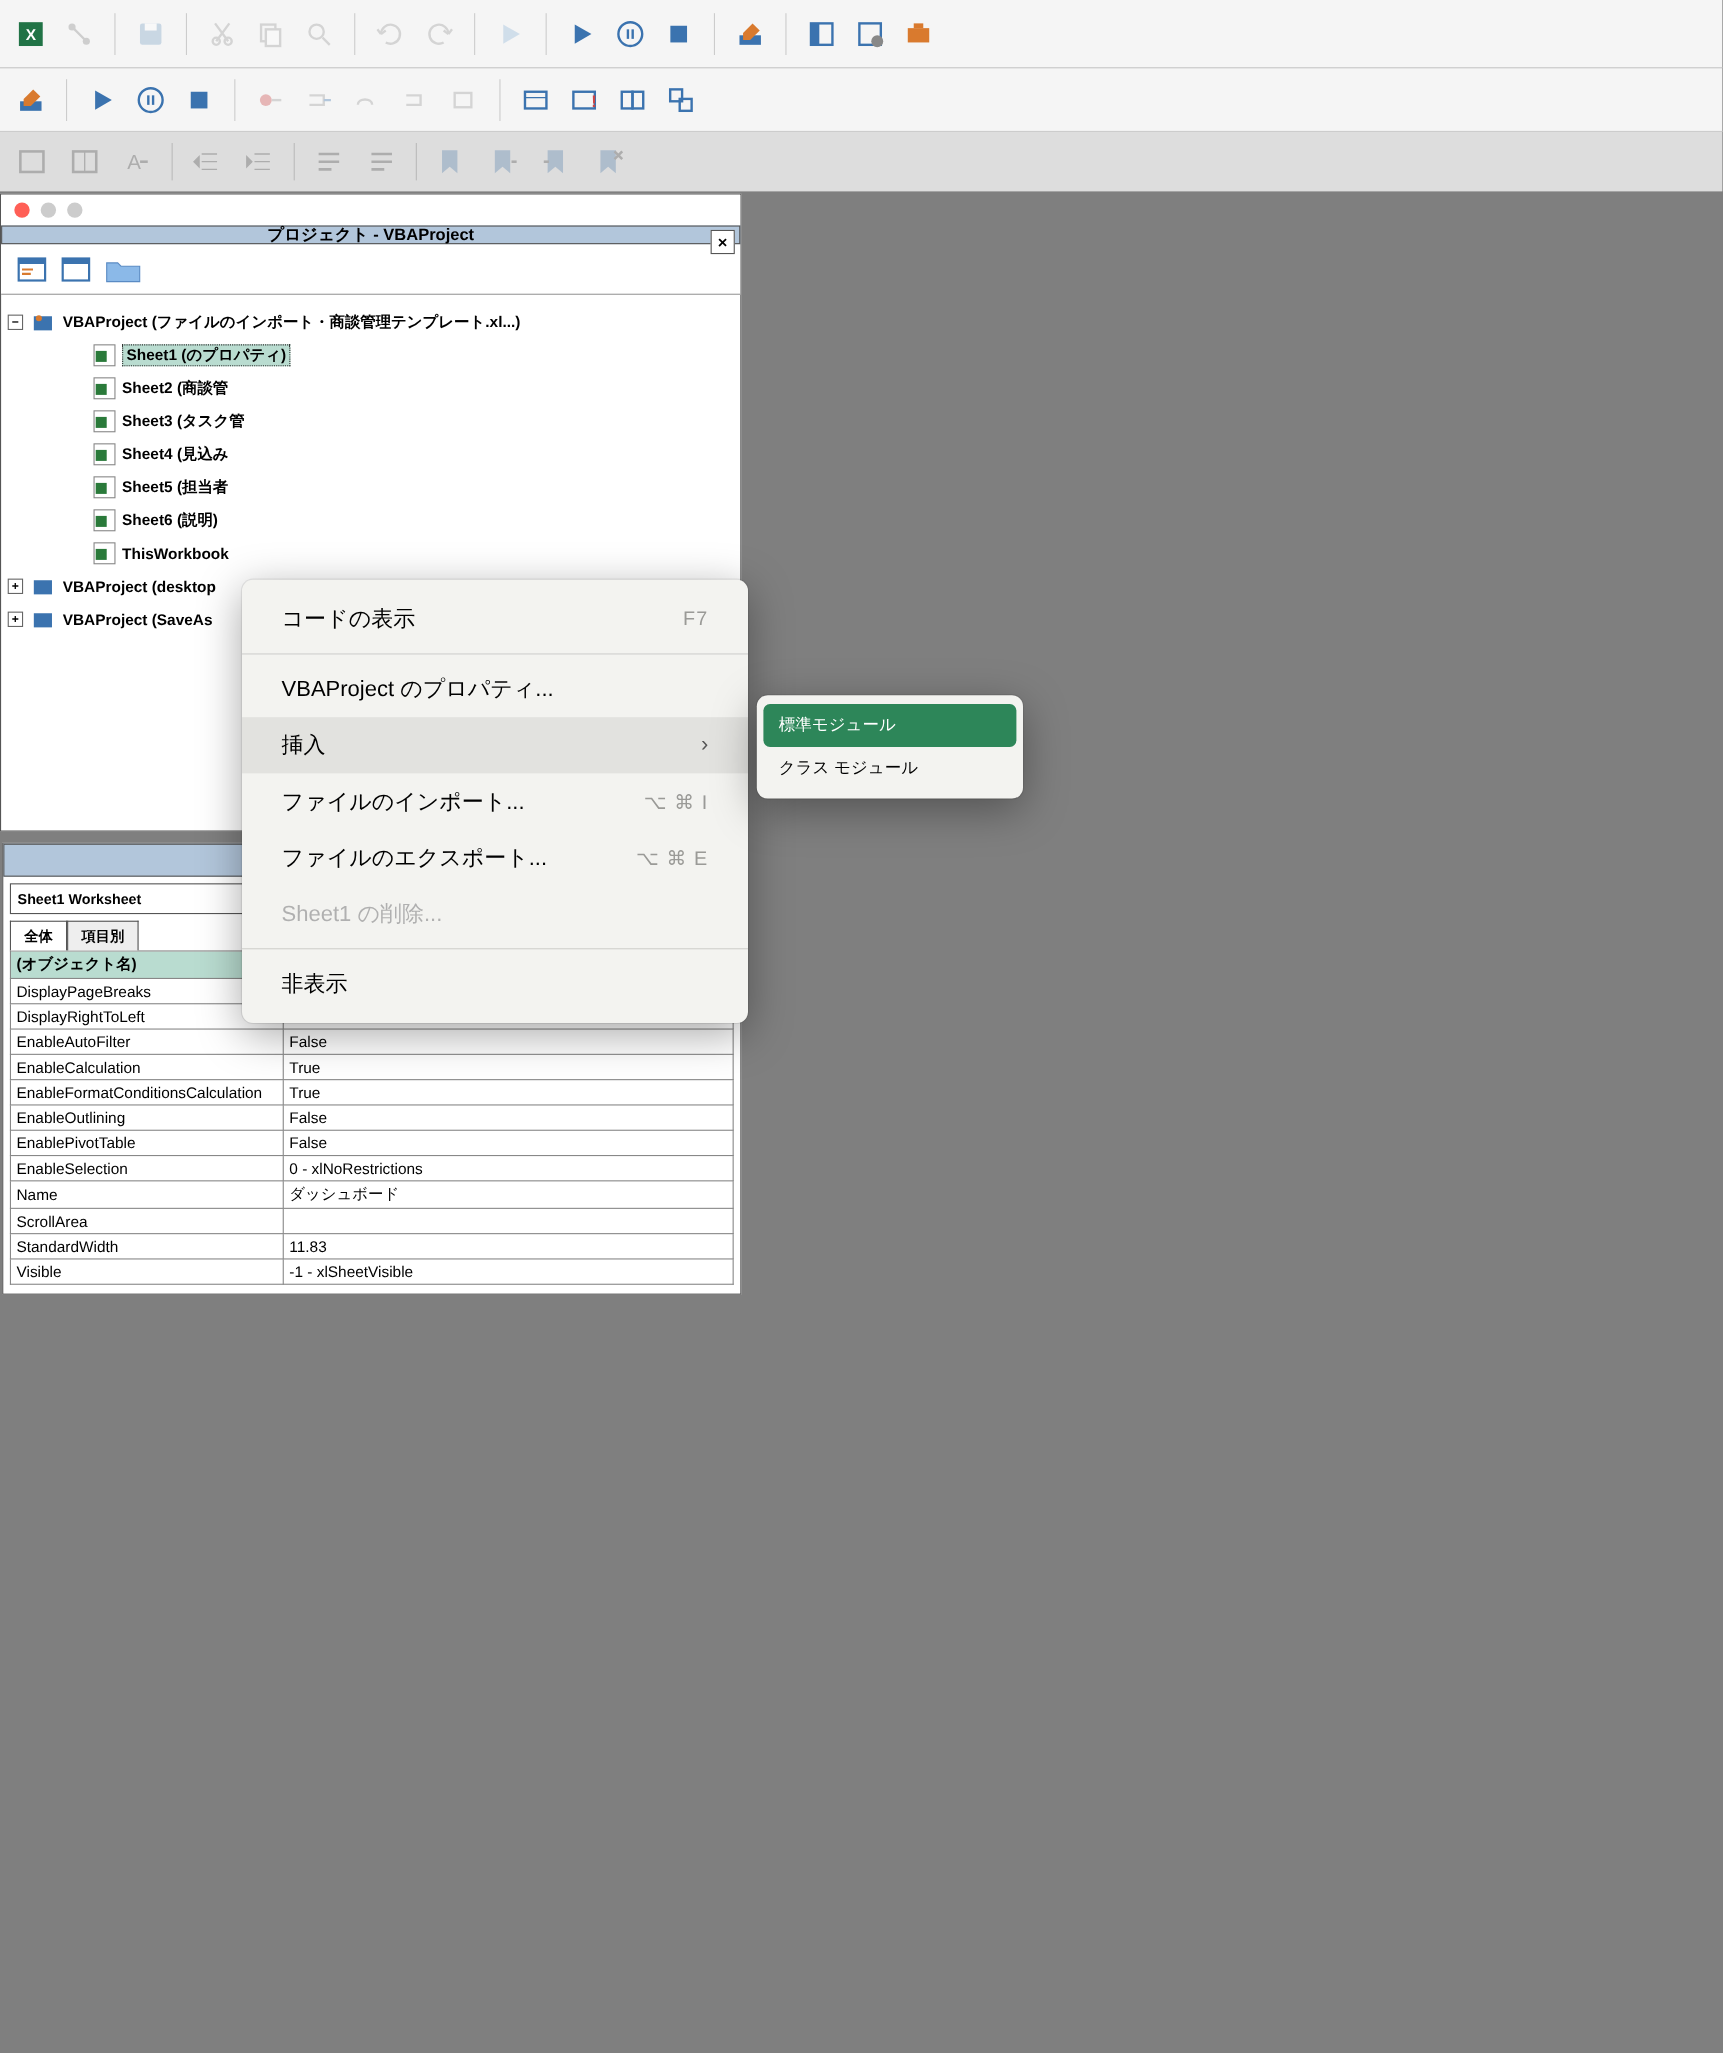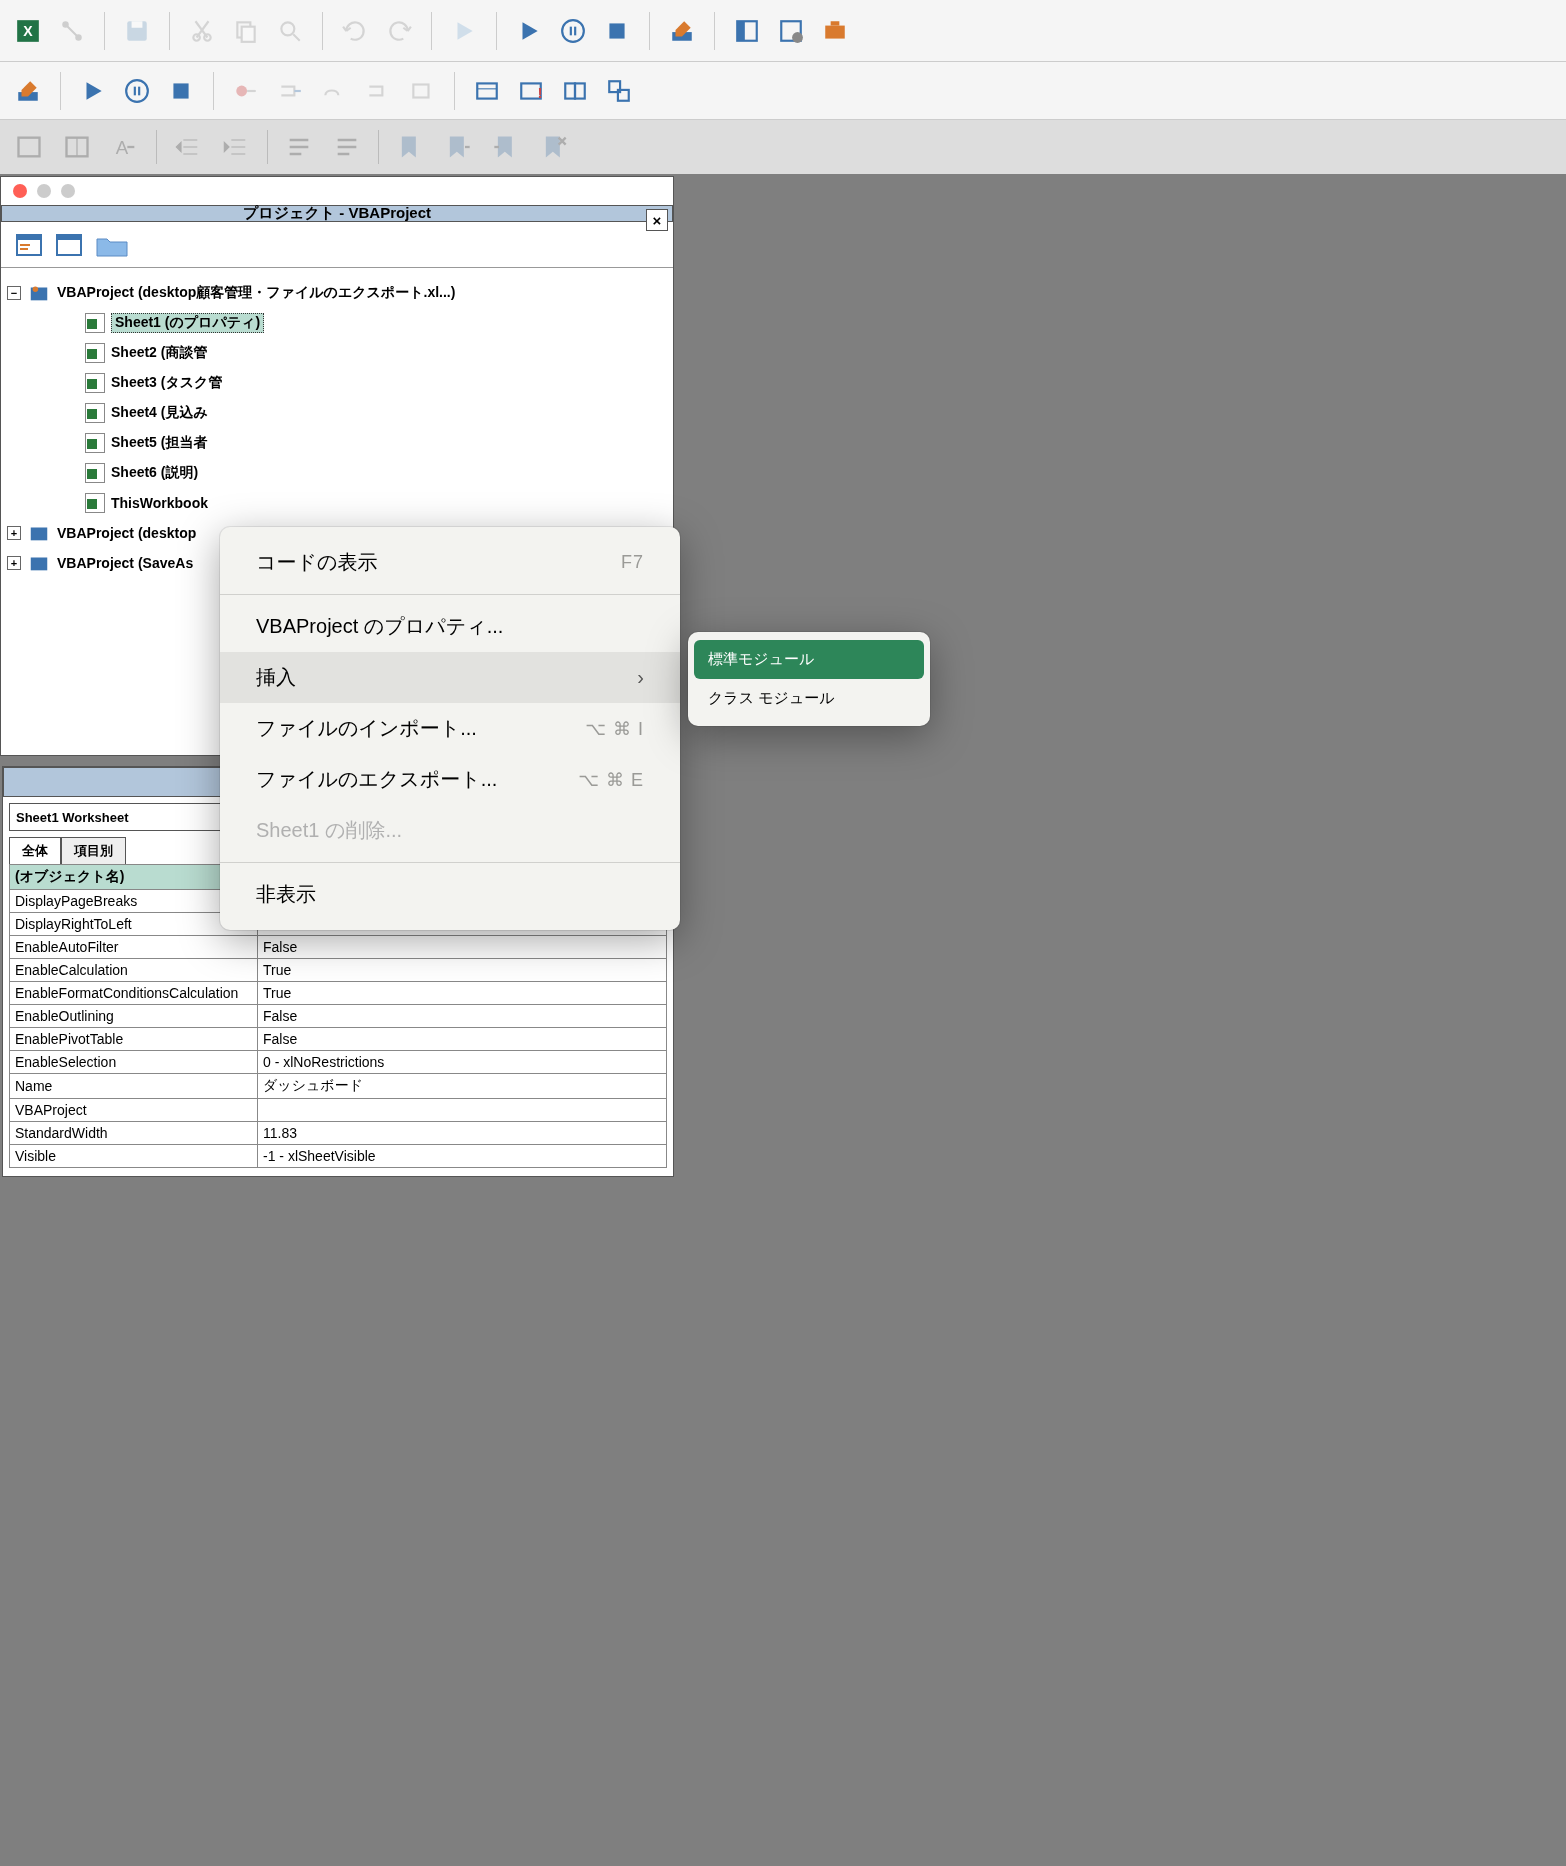--- a/index.html
+++ b/index.html
@@ -351,21 +351,21 @@
           <path d="M2 8h10l3 3h17v14H2z" fill="#8bb9e8" stroke="#5a8bc4"></path>
         </svg>
     </div>
     <div class="tree">
       <div class="tree-row">
         <span class="toggle">−</span>
         <svg class="proj-icon" viewBox="0 0 24 24">
             <rect x="3" y="6" width="18" height="14" fill="#3b73af"></rect>
             <circle cx="8" cy="8" r="3" fill="#d97a2e"></circle>
           </svg>
-        <span class="lbl">VBAProject (desktop顧客管理・ファイルのエクスポート.xl...)</span>
+        <span class="lbl">VBAProject (ファイルのインポート・商談管理テンプレート.xl...)</span>
       </div>
       <div class="tree-row indent2 selected">
           <span class="sheet-icon"></span>
           <span class="lbl">Sheet1 (のプロパティ)</span>
         </div>
       <div class="tree-row indent2">
           <span class="sheet-icon"></span>
           <span class="lbl">Sheet2 (商談管</span>
         </div>
       <div class="tree-row indent2">
@@ -454,21 +454,21 @@
           </tr>
           <tr>
             <td>EnableSelection</td>
             <td>0 - xlNoRestrictions</td>
           </tr>
           <tr>
             <td>Name</td>
             <td>ダッシュボード</td>
           </tr>
           <tr>
-            <td>VBAProject</td>
+            <td>ScrollArea</td>
             <td></td>
           </tr>
           <tr>
             <td>StandardWidth</td>
             <td>11.83</td>
           </tr>
           <tr>
             <td>Visible</td>
             <td>-1 - xlSheetVisible</td>
           </tr>

